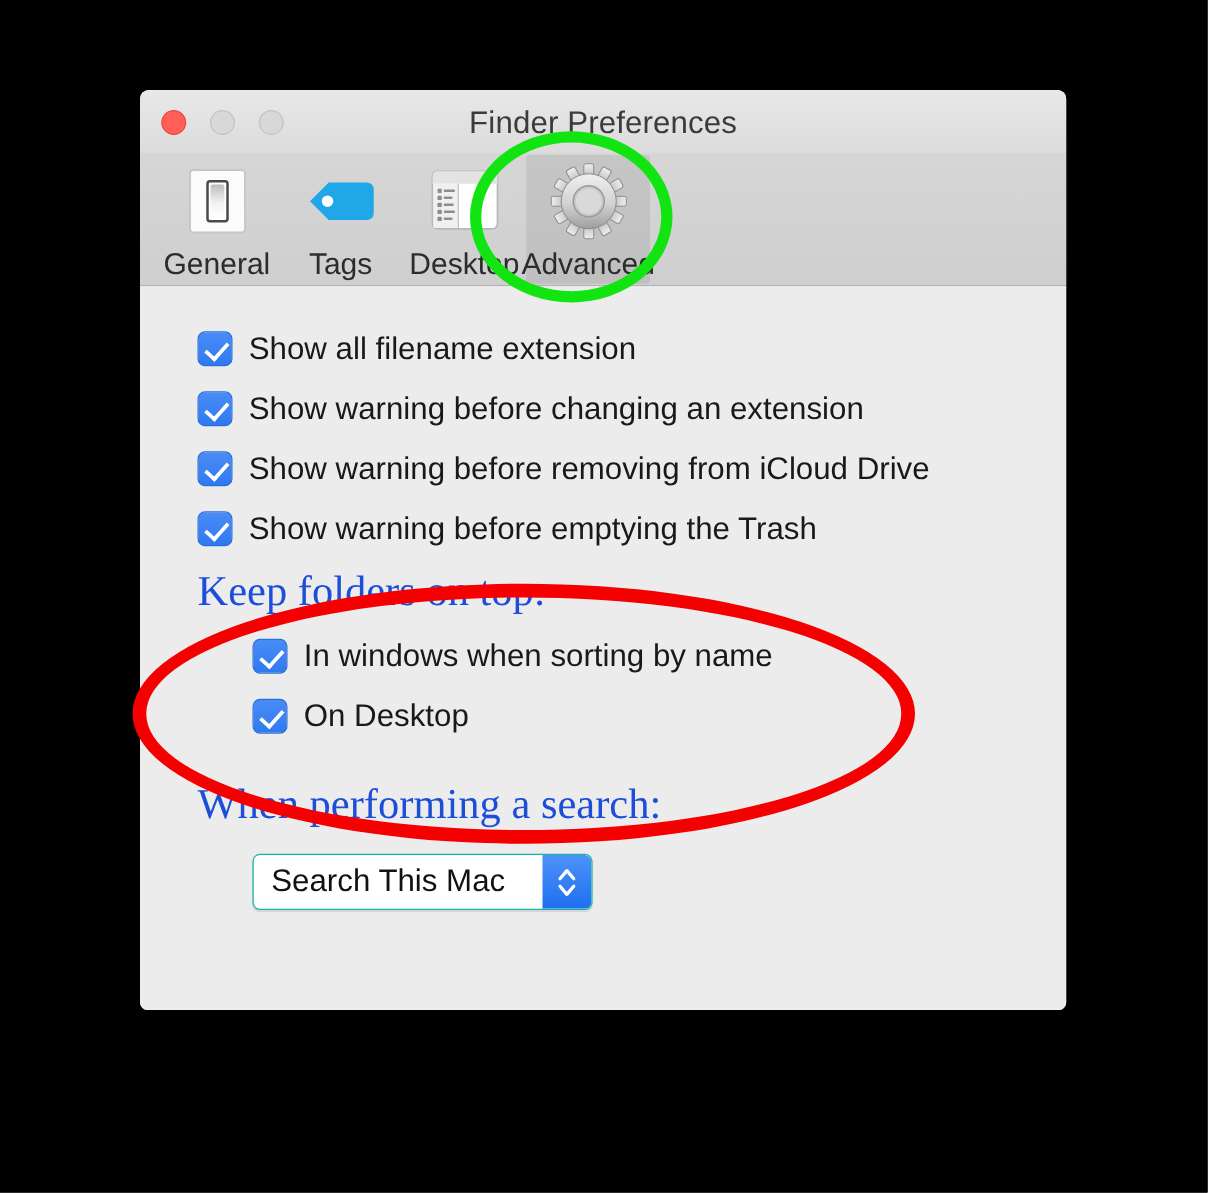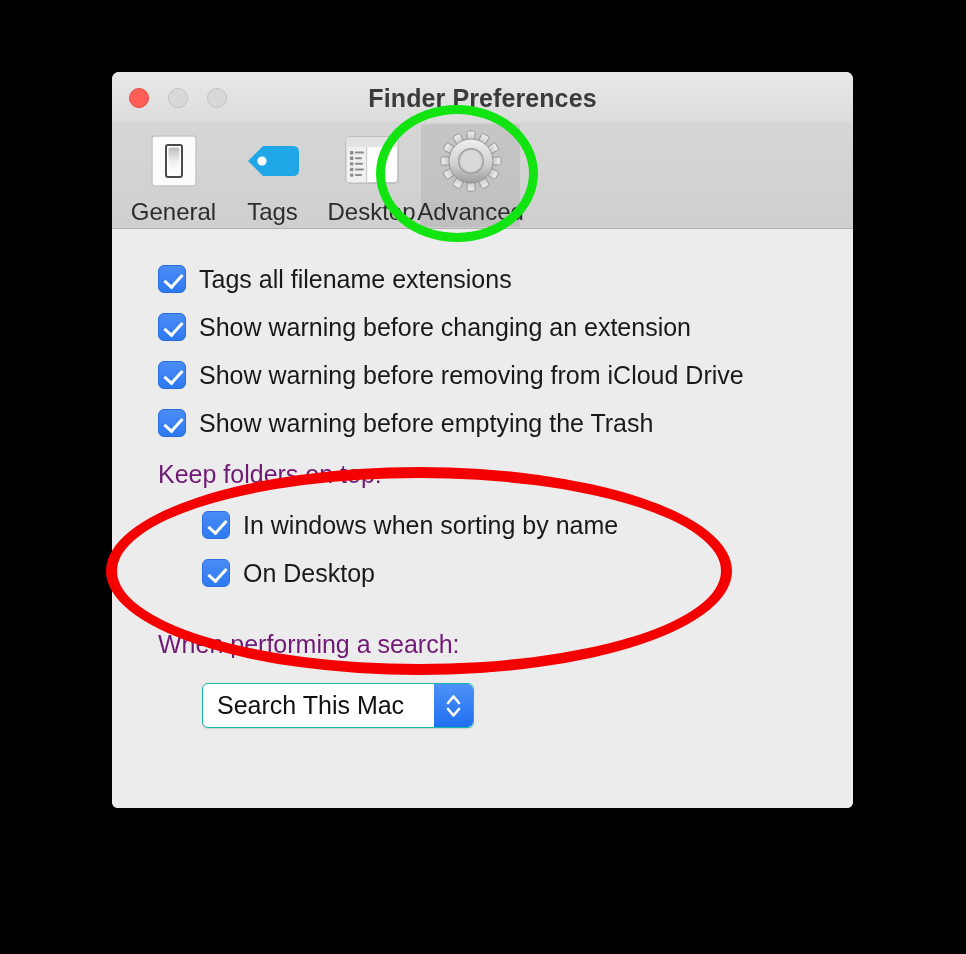--- a/index.html
+++ b/index.html
@@ -46,21 +46,20 @@
   .tl-close { background: #ff5f56; border: 1px solid #e8483f; }
   .tl-min   { background: #d8d8d8; border: 1px solid #c3c3c3; }
   .tl-max   { background: #d8d8d8; border: 1px solid #c3c3c3; }
   #win-title {
     position: absolute;
     left: 0; right: 0; top: 12px;
     text-align: center;
     font-size: 25px;
     color: #3b3b3b;
     letter-spacing: 0.1px;
-    font-weight: bold;
   }
 
   
   #toolbar {
     position: relative;
     height: 107px;
     background: linear-gradient(to bottom, #d6d6d6 0%, #cfcfcf 100%);
     border-bottom: 1px solid #b2b2b2;
     padding-left: 12px;
     display: flex;
@@ -128,23 +127,24 @@
     background: #ffffff;
     border: 1px solid #b9b9b9;
     box-shadow: inset 0 1px 1px rgba(0,0,0,0.06);
   }
   .rowlabel {
     font-size: 25px;
     color: #191919;
     white-space: nowrap;
   }
   .sectionlabel {
-    font-size: 25px;
-    color: #701a75;
+    font-size: 34px;
+    color: #1d4ed8;
     white-space: nowrap;
+    font-family: Liberation Serif, serif;
   }
   .section-head { height: 54px; display: flex; align-items: center; }
 
   .search-block { margin-top: 20px; }
   .popup-wrap {
     margin-top: 12px;
     margin-left: 44px;
     width: 272px; height: 45px;
     position: relative;
     display: flex;
@@ -296,21 +296,21 @@
         </div>
         <div class="tb-label">Advanced</div>
       </div>
 
     </div>
 
     <div id="content">
 
       <div class="row">
         <span class="cbox on"></span>
-        <span class="rowlabel">Tags all filename extensions</span>
+        <span class="rowlabel">Show all filename extension</span>
       </div>
 
       <div class="row">
         <span class="cbox on"></span>
         <span class="rowlabel">Show warning before changing an extension</span>
       </div>
 
       <div class="row">
         <span class="cbox on"></span>
         <span class="rowlabel">Show warning before removing from iCloud Drive</span>

